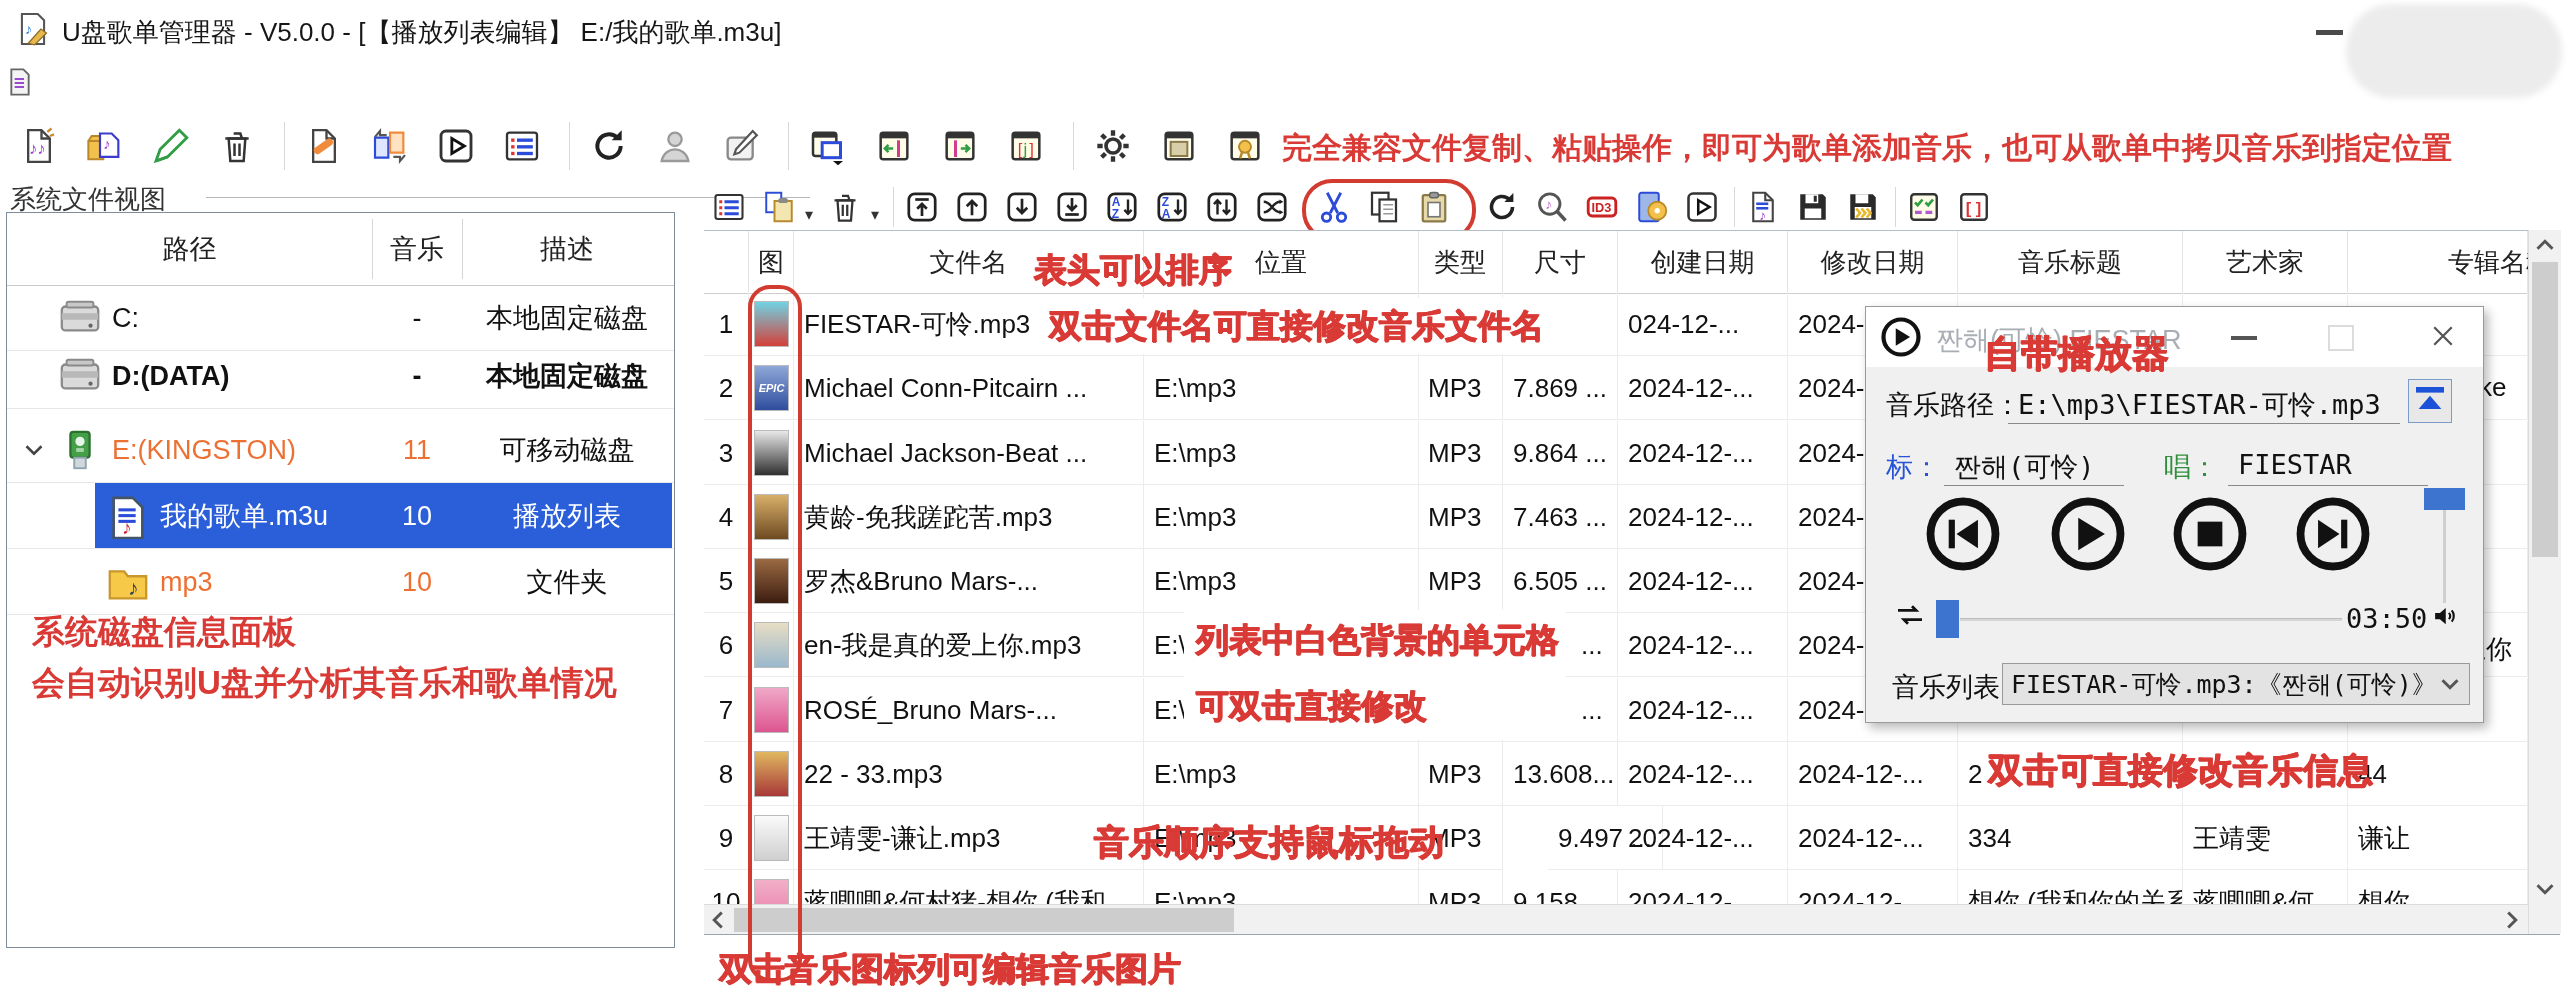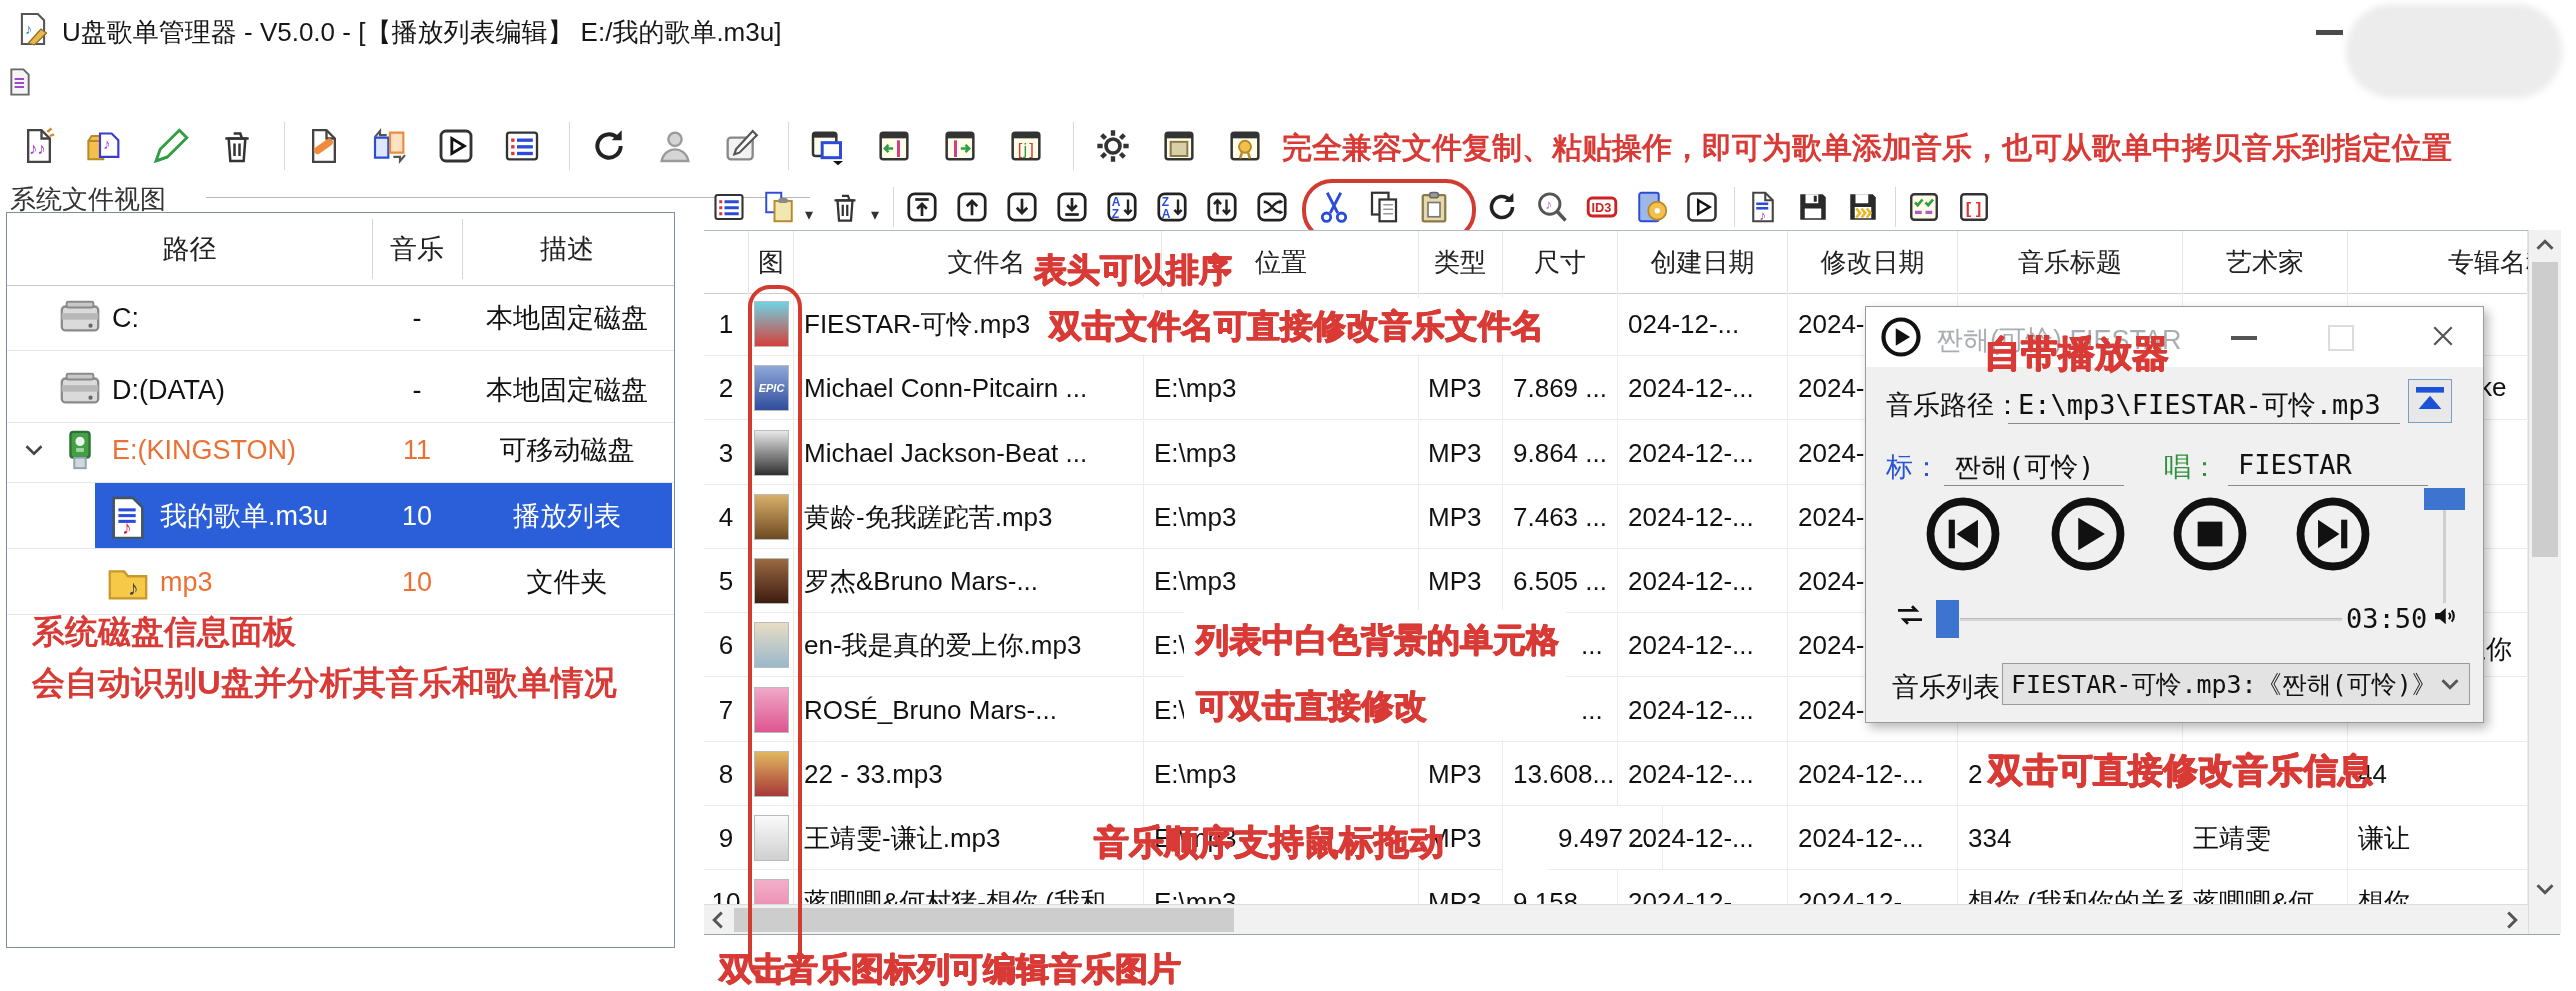--- a/index.html
+++ b/index.html
@@ -308,21 +308,21 @@
             <rect x="2.5" y="9.5" width="19" height="3.4" fill="#b8b8b8"></rect>
             <circle cx="17.5" cy="16" r="1.1" fill="#666"></circle>
             <rect x="5" y="3.5" width="14" height="3" rx="1" fill="#c8c8c8" stroke="#8a8a8a" stroke-width="1"></rect>
           </svg>
         </span>
         <span class="fp-cell" style="left: 105px; color: rgb(17, 17, 17);">C:</span>
         <span class="fp-cell" style="left: 365px; width: 90px; text-align: center; color: rgb(17, 17, 17);">-</span>
         <span class="fp-cell" style="left: 455px; width: 210px; text-align: center; color: rgb(17, 17, 17);">本地固定磁盘</span>
         <span class="sep"></span>
       </div>
-      <div class="fp-row" style="top: 144px;">
+      <div class="fp-row" style="top: 130px; font-weight: bold;">
         <span class="fp-ico" style="left: 50px;">
           <svg viewBox="0 0 24 24" width="100%" height="100%" style="display:block">
             <rect x="2.5" y="6" width="19" height="12.5" rx="2" fill="#dadada" stroke="#8a8a8a" stroke-width="1.2"></rect>
             <rect x="2.5" y="9.5" width="19" height="3.4" fill="#b8b8b8"></rect>
             <circle cx="17.5" cy="16" r="1.1" fill="#666"></circle>
             <rect x="5" y="3.5" width="14" height="3" rx="1" fill="#c8c8c8" stroke="#8a8a8a" stroke-width="1"></rect>
           </svg>
         </span>
         <span class="fp-cell" style="left: 105px; color: rgb(17, 17, 17);">D:(DATA)</span>
         <span class="fp-cell" style="left: 365px; width: 90px; text-align: center; color: rgb(17, 17, 17);">-</span>
@@ -620,21 +620,21 @@
             <text x="6.5" y="16.5" font-size="11" fill="#d33" font-weight="bold">[ ]</text>
           </svg>
         </span>
       </button>
     </div>
 
   <div class="r tbl">
     <div class="thead" id="thead">
         <span class="th" style="left: 0px; width: 45px;"></span>
         <span class="th" style="left: 45px; width: 45px;">图</span>
-        <span class="th" style="left: 108px; width: 350px;">文件名</span>
+        <span class="th" style="left: 90px; width: 350px;">文件名</span>
         <span class="th" style="left: 440px; width: 275px;">位置</span>
         <span class="th" style="left: 714px; width: 85px;">类型</span>
         <span class="th" style="left: 799px; width: 115px;">尺寸</span>
         <span class="th" style="left: 914px; width: 170px;">创建日期</span>
         <span class="th" style="left: 1084px; width: 170px;">修改日期</span>
         <span class="th" style="left: 1479px; width: 165px;">艺术家</span>
         <span class="th" style="left: 1254px; width: 225px;">音乐标题</span>
         <span class="th" style="left: 1644px; width: 180px; text-align: left; padding-left: 100px;">专辑名称</span>
       </div>
     <div class="tbody" id="tbody">

